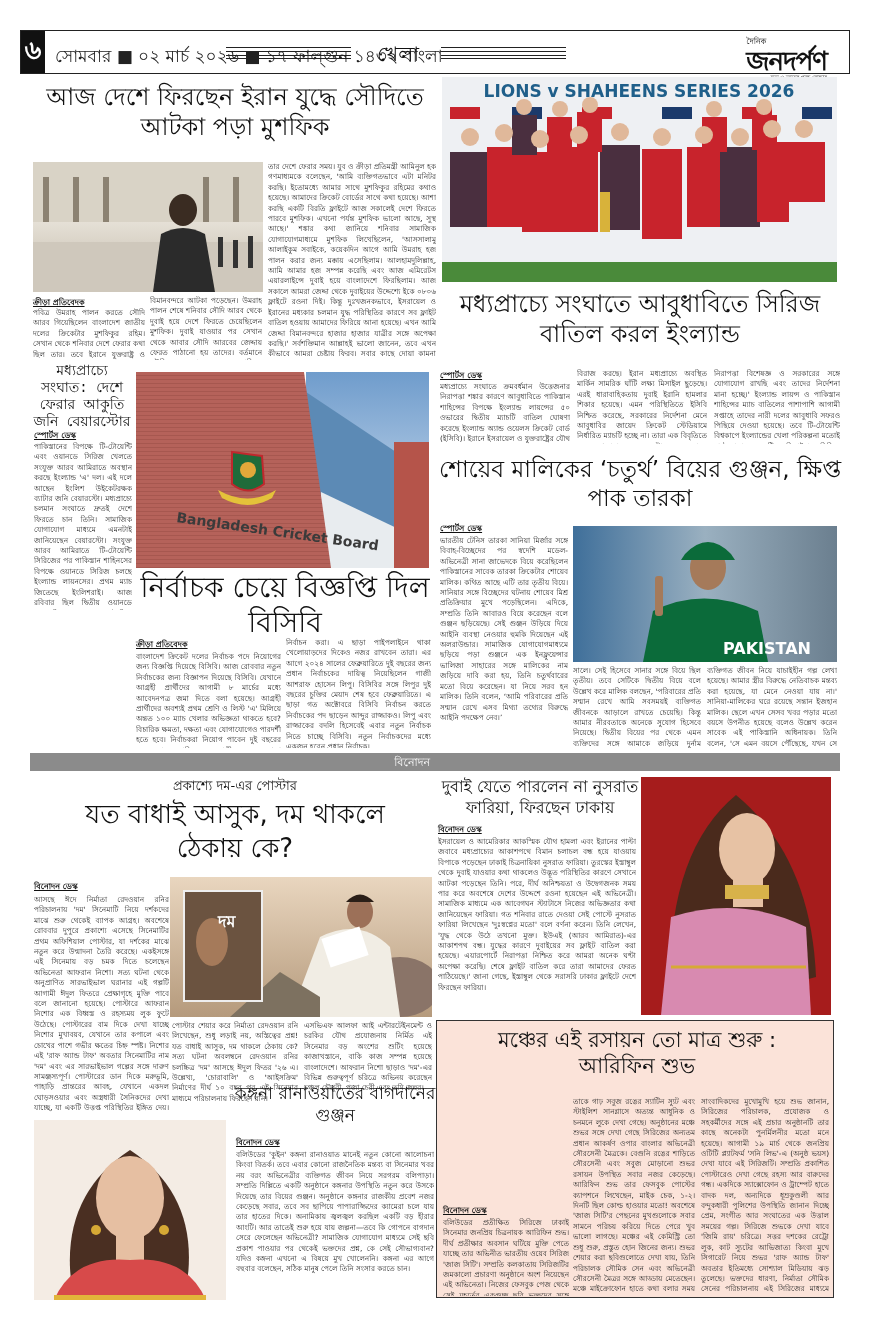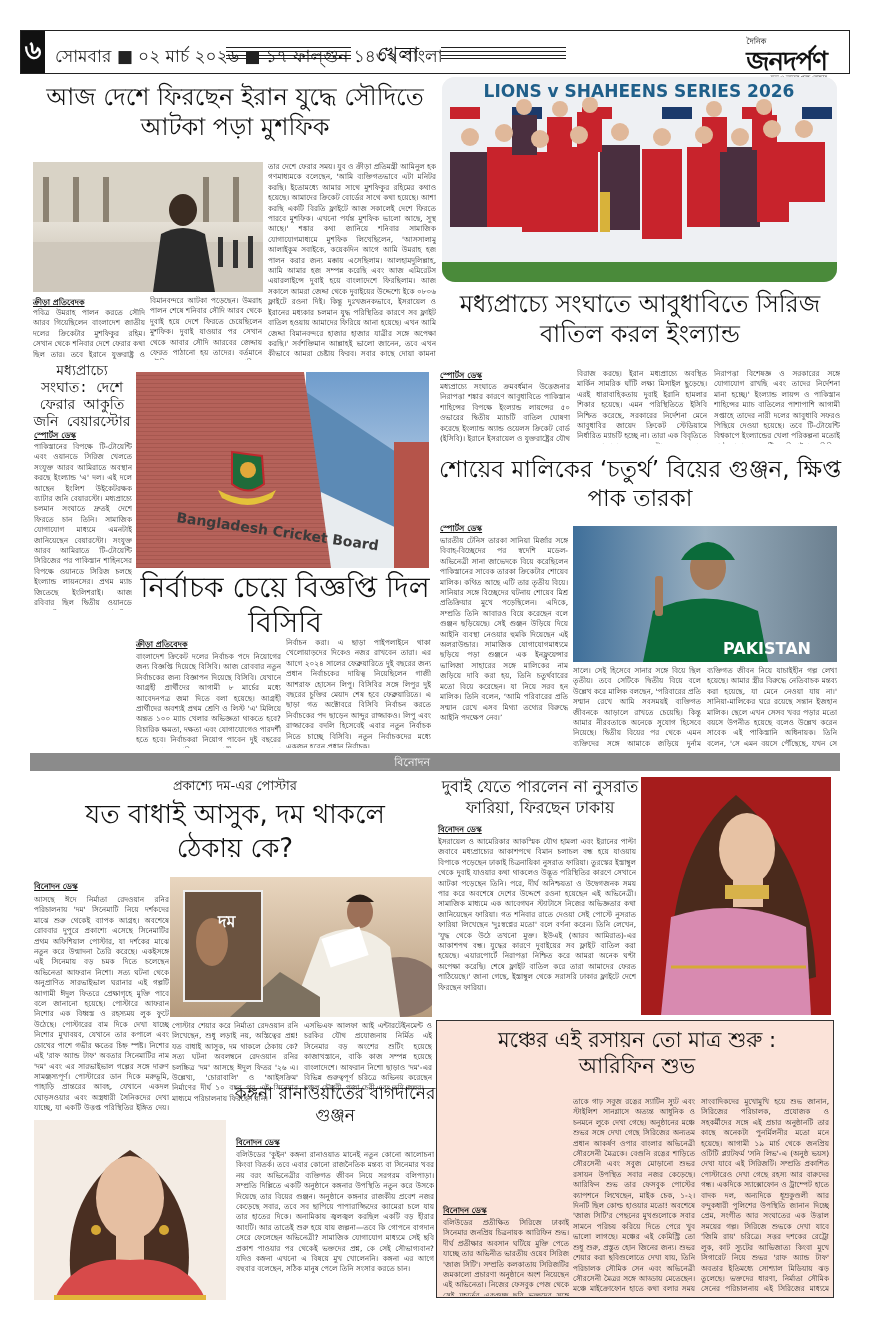--- a/index.html
+++ b/index.html
@@ -58,21 +58,21 @@
         <rect x="200" y="78" width="5" height="28"></rect>
         <rect x="215" y="74" width="5" height="32"></rect>
       </g>
   </svg>
 </div>
 <div class="abs byline" style="left:33px;top:296px;">ক্রীড়া প্রতিবেদক</div>
 <div class="abs body" style="left:33px;top:308px;width:112px;height:52px;">পবিত্র উমরাহ পালন করতে সৌদি আরব গিয়েছিলেন বাংলাদেশ জাতীয় দলের ক্রিকেটার মুশফিকুর রহিম। সেখান থেকে শনিবার দেশে ফেরার কথা ছিল তার। তবে ইরানে যুক্তরাষ্ট্র ও ইসরায়েলের হামলার মধ্য দিয়ে যুদ্ধ শুরু হওয়ায় তিনি এবং আরও অনেকে সৌদি আরবের জেদ্দা</div>
 <div class="abs body" style="left:150px;top:296px;width:112px;height:64px;">বিমানবন্দরে আটকা পড়েছেন। উমরাহ পালন শেষে শনিবার সৌদি আরব থেকে দুবাই হয়ে দেশে ফিরতে চেয়েছিলেন মুশফিক। দুবাই যাওয়ার পর সেখান থেকে আবার সৌদি আরবের জেদ্দায় ফেরত পাঠানো হয় তাদের। বর্তমানে সৌদিতে অবস্থান করছেন মুশফিক। এমন অবস্থায় তার দেশে ফেরা নিয়ে তৈরি হয়েছিল শঙ্কা। তবে গতকাল রোববার জানা গেল</div>
 <div class="abs body" style="left:268px;top:162px;width:168px;height:198px;">তার দেশে ফেরার সময়। যুব ও ক্রীড়া প্রতিমন্ত্রী আমিনুল হক গণমাধ্যমকে বলেছেন, 'আমি ব্যক্তিগতভাবে এটা মনিটর করছি। ইতোমধ্যে আমার সাথে মুশফিকুর রহিমের কথাও হয়েছে। আমাদের ক্রিকেট বোর্ডের সাথে কথা হয়েছে। আশা করছি একটি বিরতি ফ্লাইটে আজ সকালেই দেশে ফিরতে পারবে মুশফিক। এখনো পর্যন্ত মুশফিক ভালো আছে, সুস্থ আছে।' শঙ্কার কথা জানিয়ে শনিবার সামাজিক যোগাযোগমাধ্যমে মুশফিক লিখেছিলেন, 'আসসালামু আলাইকুম সবাইকে, কয়েকদিন আগে আমি উমরাহ হজ পালন করার জন্য মক্কায় এসেছিলাম। আলহামদুলিল্লাহ, আমি আমার হজ সম্পন্ন করেছি এবং আজ এমিরেটস এয়ারলাইন্সে দুবাই হয়ে বাংলাদেশে ফিরছিলাম। আজ সকালে আমরা জেদ্দা থেকে দুবাইয়ের উদ্দেশ্যে ইকে ০৮০৬ ফ্লাইটে রওনা দিই। কিন্তু দুঃখজনকভাবে, ইসরায়েল ও ইরানের মধ্যকার চলমান যুদ্ধ পরিস্থিতির কারণে সব ফ্লাইট বাতিল হওয়ায় আমাদের ফিরিয়ে আনা হয়েছে। এখন আমি জেদ্দা বিমানবন্দরে হাজার হাজার যাত্রীর সঙ্গে অপেক্ষা করছি।' সর্বশক্তিমান আল্লাহই ভালো জানেন, তবে এখন কীভাবে আমরা চেষ্টায় ফিরব। সবার কাছে দোয়া কামনা করছি।'-যোগ করেন তিনি।</div>
 
-<div class="abs photo" style="left:442px;top:77px;width:395px;height:205px;background:#f2f2f2;border-radius:13px;">
+<div class="abs photo" style="left:442px;top:77px;width:395px;height:205px;background:#f2f2f2;">
   <svg width="395" height="205">
     <rect width="395" height="205" fill="#eef0f3"></rect>
     <text x="197" y="20" text-anchor="middle" font-family="DejaVu Sans" font-weight="bold" font-size="17" fill="#1f5f8a">LIONS v SHAHEENS SERIES 2026</text>
     <g fill="#c8232c">
         <rect x="8" y="30" width="30" height="12"></rect>
         <rect x="140" y="30" width="30" height="12"></rect>
         <rect x="300" y="30" width="30" height="12"></rect>
       </g>
     <g fill="#1b3a6b">
         <rect x="70" y="30" width="30" height="12"></rect>

